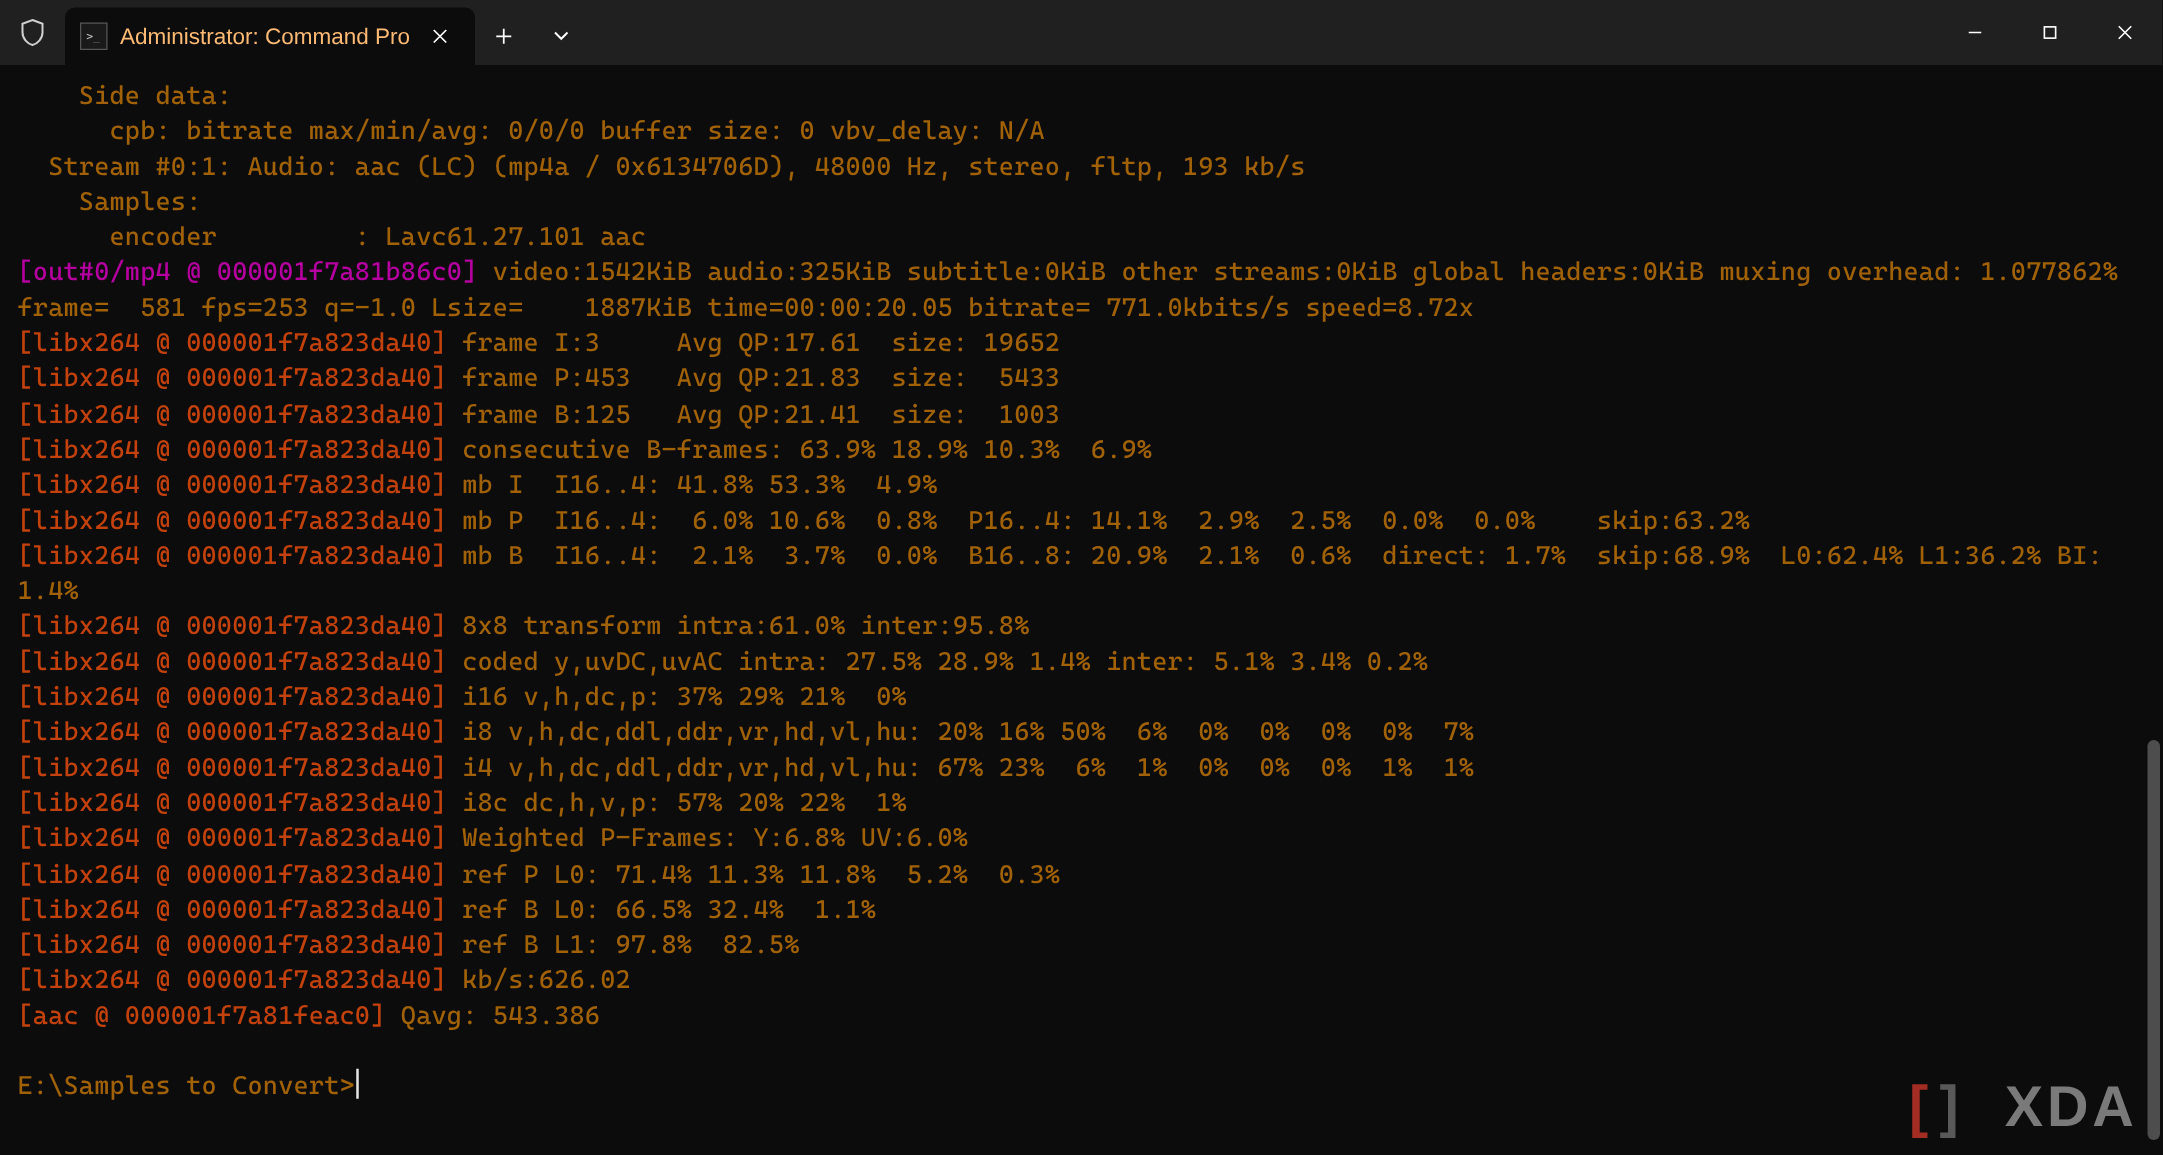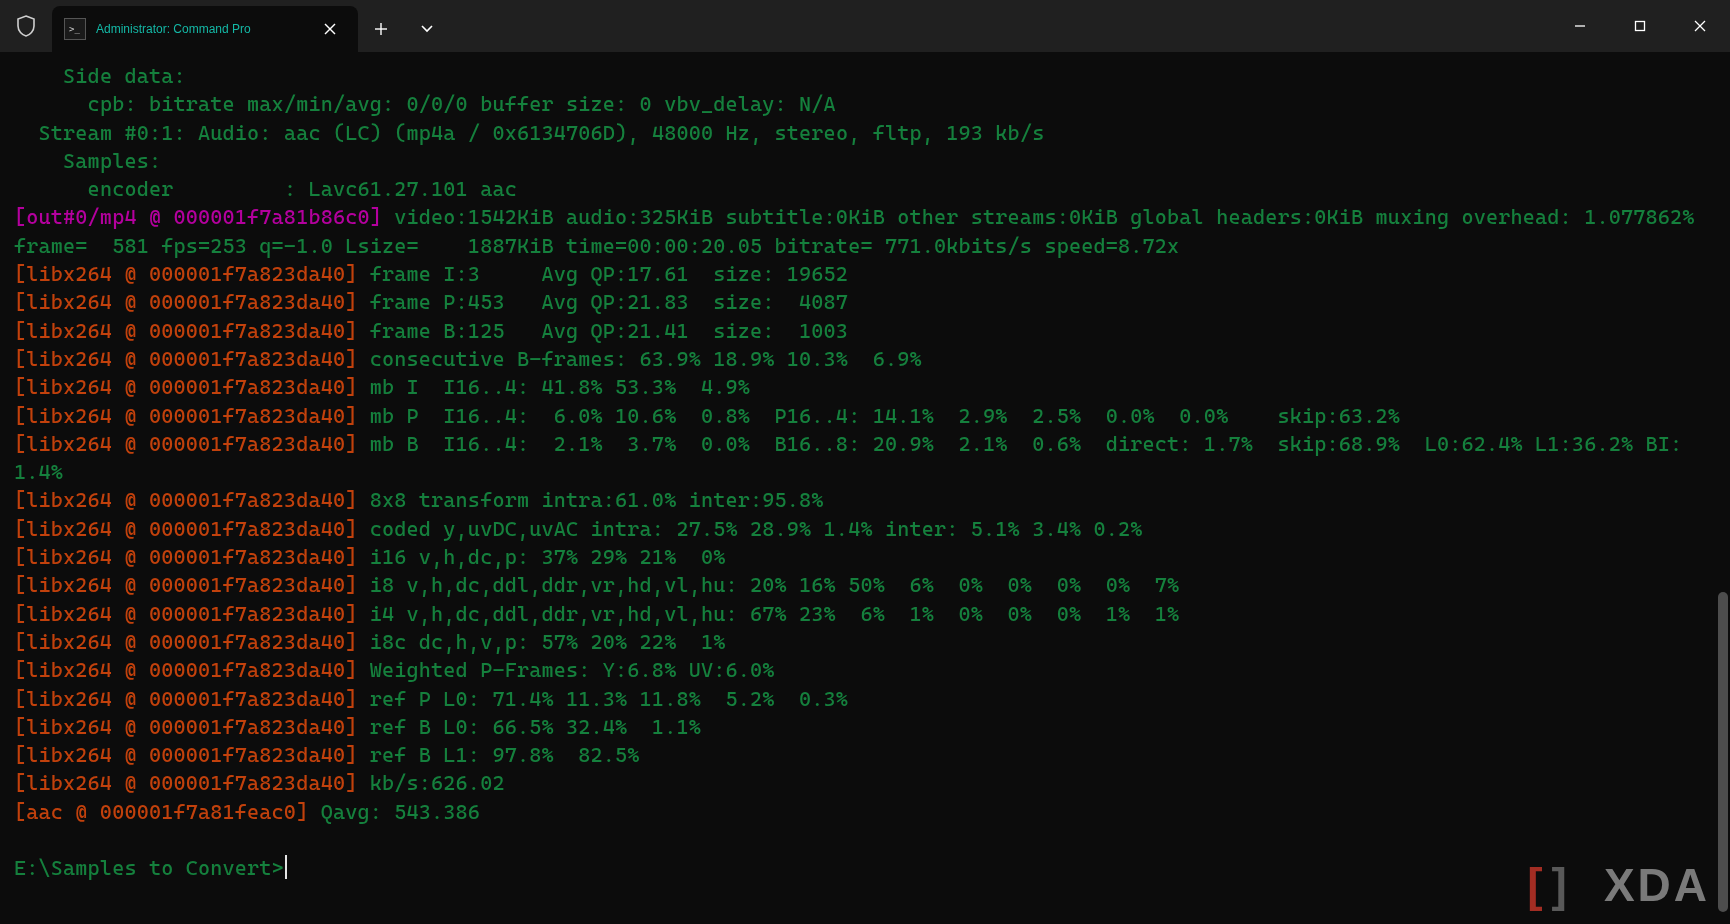--- a/index.html
+++ b/index.html
@@ -42,23 +42,23 @@
     height: 46px;
   }
   .tab-icon {
     width: 20px; height: 20px;
     background: #1a1a1a;
     border: 1px solid #555;
     display: flex; align-items: center; justify-content: center;
     font-size: 11px; color: #ccc;
   }
   .tab-title {
-    color: #14b8a6;
+    color: #fdba74;
     font-family: "Segoe UI", sans-serif;
-    font-size: 12px;
+    font-size: 18px;
     white-space: nowrap;
     flex: 1;
   }
   .tab-close {
     width: 28px; height: 28px;
     display: flex; align-items: center; justify-content: center;
     color: #ffffff;
     border-radius: 4px;
   }
 
@@ -96,21 +96,21 @@
     top: 0; left: 0; right: 14px; bottom: 0;
     padding: 10px 0 0 14px;
     font-size: 20.6px;
     line-height: 28.3px;
     white-space: pre-wrap;
     word-break: break-all;
     letter-spacing: 0.2px;
   }
   .cyan   { color: #c2410c; }
   .magenta{ color: #b4009e; }
-  .white  { color: #15803d; }
+  .white  { color: #a16207; }
   .cursor {
     display: inline-block;
     width: 2px; height: 24px;
     background: #e5e5e5;
     vertical-align: -4px;
     margin-left: 1px;
   }
 
   
   .scrollbar-track {
@@ -213,21 +213,21 @@
 
 <div class="terminal-wrap">
   <div class="terminal" id="terminal"><span class="white">    Side data:</span>
 <span class="white">      cpb: bitrate max/min/avg: 0/0/0 buffer size: 0 vbv_delay: N/A</span>
 <span class="white">  Stream #0:1: Audio: aac (LC) (mp4a / 0x6134706D), 48000 Hz, stereo, fltp, 193 kb/s</span>
 <span class="white">    Samples:</span>
 <span class="white">      encoder         : Lavc61.27.101 aac</span>
 <span class="magenta">[out#0/mp4 @ 000001f7a81b86c0]</span><span class="white"> video:1542KiB audio:325KiB subtitle:0KiB other streams:0KiB global headers:0KiB muxing overhead: 1.077862%</span>
 <span class="white">frame=  581 fps=253 q=-1.0 Lsize=    1887KiB time=00:00:20.05 bitrate= 771.0kbits/s speed=8.72x</span>
 <span class="cyan">[libx264 @ 000001f7a823da40]</span><span class="white"> frame I:3     Avg QP:17.61  size: 19652</span>
-<span class="cyan">[libx264 @ 000001f7a823da40]</span><span class="white"> frame P:453   Avg QP:21.83  size:  4087</span>
+<span class="cyan">[libx264 @ 000001f7a823da40]</span><span class="white"> frame P:453   Avg QP:21.83  size:  5433</span>
 <span class="cyan">[libx264 @ 000001f7a823da40]</span><span class="white"> frame B:125   Avg QP:21.41  size:  1003</span>
 <span class="cyan">[libx264 @ 000001f7a823da40]</span><span class="white"> consecutive B-frames: 63.9% 18.9% 10.3%  6.9%</span>
 <span class="cyan">[libx264 @ 000001f7a823da40]</span><span class="white"> mb I  I16..4: 41.8% 53.3%  4.9%</span>
 <span class="cyan">[libx264 @ 000001f7a823da40]</span><span class="white"> mb P  I16..4:  6.0% 10.6%  0.8%  P16..4: 14.1%  2.9%  2.5%  0.0%  0.0%    skip:63.2%</span>
 <span class="cyan">[libx264 @ 000001f7a823da40]</span><span class="white"> mb B  I16..4:  2.1%  3.7%  0.0%  B16..8: 20.9%  2.1%  0.6%  direct: 1.7%  skip:68.9%  L0:62.4% L1:36.2% BI: 1.4%</span>
 <span class="cyan">[libx264 @ 000001f7a823da40]</span><span class="white"> 8x8 transform intra:61.0% inter:95.8%</span>
 <span class="cyan">[libx264 @ 000001f7a823da40]</span><span class="white"> coded y,uvDC,uvAC intra: 27.5% 28.9% 1.4% inter: 5.1% 3.4% 0.2%</span>
 <span class="cyan">[libx264 @ 000001f7a823da40]</span><span class="white"> i16 v,h,dc,p: 37% 29% 21%  0%</span>
 <span class="cyan">[libx264 @ 000001f7a823da40]</span><span class="white"> i8 v,h,dc,ddl,ddr,vr,hd,vl,hu: 20% 16% 50%  6%  0%  0%  0%  0%  7%</span>
 <span class="cyan">[libx264 @ 000001f7a823da40]</span><span class="white"> i4 v,h,dc,ddl,ddr,vr,hd,vl,hu: 67% 23%  6%  1%  0%  0%  0%  1%  1%</span>

